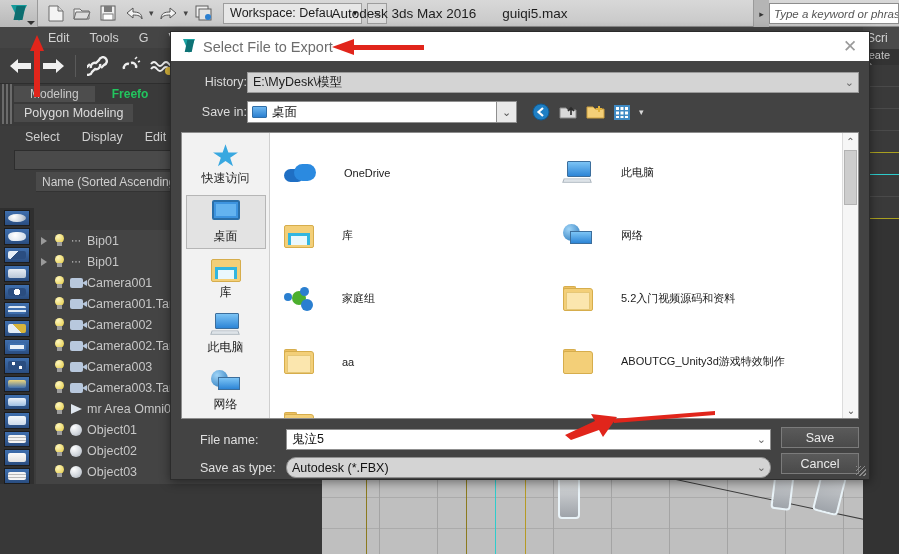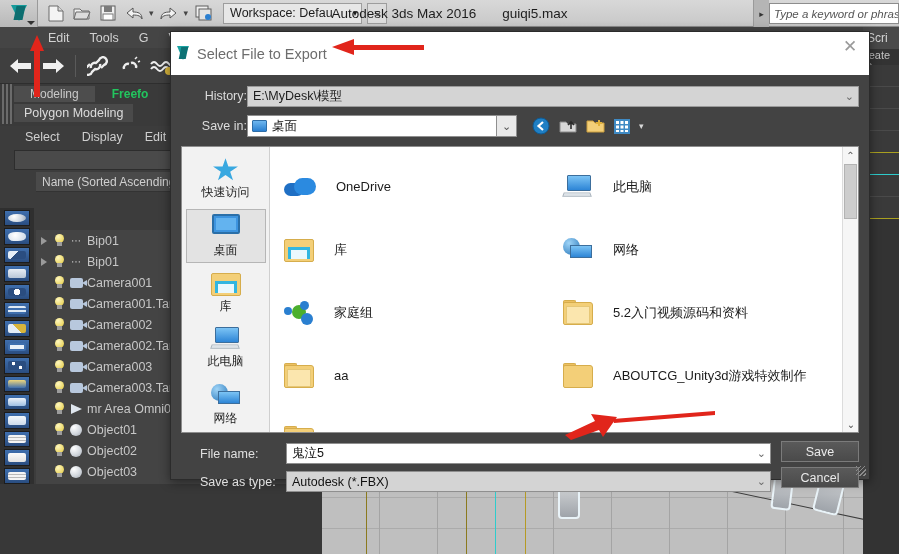--- a/index.html
+++ b/index.html
@@ -170,21 +170,21 @@
   .sp-row.y{border-bottom-color:#a9a020;}
   .sp-row.c{border-bottom-color:#2ecccc;}
 
   
   .dialog{
     position:absolute;left:170px;top:31px;width:700px;height:449px;
     background:#434343;border:1px solid #2b2b2b;z-index:20;
     box-shadow:0 2px 10px rgba(0,0,0,.45);
   }
   .dlg-title{
-    height:43px;background:#fff;display:flex;align-items:center;padding:0 0 0 4px;
+    height:29px;background:#fff;display:flex;align-items:center;padding:0 0 0 10px;
     position:relative;
   }
   .dlg-ico{width:15px;height:15px;position:relative;margin-right:7px;}
   .dlg-ico .t1{position:absolute;left:2px;top:0;width:0;height:0;
     border-left:6px solid transparent;border-right:6px solid transparent;border-top:14px solid #1aa3a3;}
   .dlg-ico .t2{position:absolute;left:5px;top:1px;width:7px;height:12px;background:#0d7275;transform:skewX(-12deg);}
   .dlg-title-text{font-size:14.5px;color:#6d6d6d;}
   .dlg-close{
     position:absolute;right:8px;top:4px;width:22px;height:20px;
     display:flex;align-items:center;justify-content:center;color:#9a9a9a;font-size:17px;
@@ -219,36 +219,36 @@
     display:flex;flex-direction:column;align-items:center;padding-top:6px;gap:3px;
   }
   .place{
     width:80px;height:54px;display:flex;flex-direction:column;align-items:center;
     justify-content:center;gap:2px;font-size:12px;color:#1c1c1c;
   }
   .place.sel{background:#e3e3e3;border:1px solid #b6b6b6;}
   .filearea{flex:1;position:relative;overflow:hidden;}
   .fgrid{position:absolute;left:0;top:0;right:16px;bottom:0;
     display:grid;grid-template-columns:1fr 1fr;grid-auto-rows:63px;padding:8px 0 0 14px;}
-  .fitem{display:flex;align-items:center;gap:20px;font-size:13px;color:#1b1b1b;white-space:nowrap;}
+  .fitem{display:flex;align-items:center;gap:28px;font-size:11px;color:#1b1b1b;white-space:nowrap;}
   .scroll{
     position:absolute;right:0;top:0;width:16px;bottom:0;background:#f6f6f6;border-left:1px solid #dcdcdc;
   }
   .sbtn{height:16px;display:flex;align-items:center;justify-content:center;color:#505050;font-size:10px;}
   .sthumb{position:absolute;top:17px;left:1px;width:13px;height:55px;background:#cdcdcd;border:1px solid #b3b3b3;}
 
   .botrows{margin:8px 10px 0 10px;display:flex;gap:10px;}
   .botleft{flex:1;}
   .brow{display:flex;align-items:center;height:25px;margin-bottom:3px;}
   .blabel{width:86px;color:#e0e0e0;font-size:12.5px;margin-left:19px;}
   .bfield{
     flex:1;height:21px;background:#fff;border:1px solid #8f8f8f;display:flex;align-items:center;
     padding-left:5px;font-size:12.5px;color:#111;position:relative;
   }
-  .bfield.gray{background:#d4d4d4;}
+  .bfield.gray{background:#d4d4d4;border-radius:10px;}
   .botright{width:78px;display:flex;flex-direction:column;gap:5px;}
   .dbtn{
     height:21px;background:linear-gradient(#5a5a5a,#4a4a4a);border:1px solid #7b7b7b;
     color:#eaeaea;font-size:12.5px;display:flex;align-items:center;justify-content:center;
   }
   .grip{position:absolute;right:3px;bottom:3px;width:10px;height:10px;
     background:repeating-linear-gradient(135deg,#8c8c8c 0 1px,transparent 1px 3px);}
 
   
   .folder{width:30px;height:25px;position:relative;}

